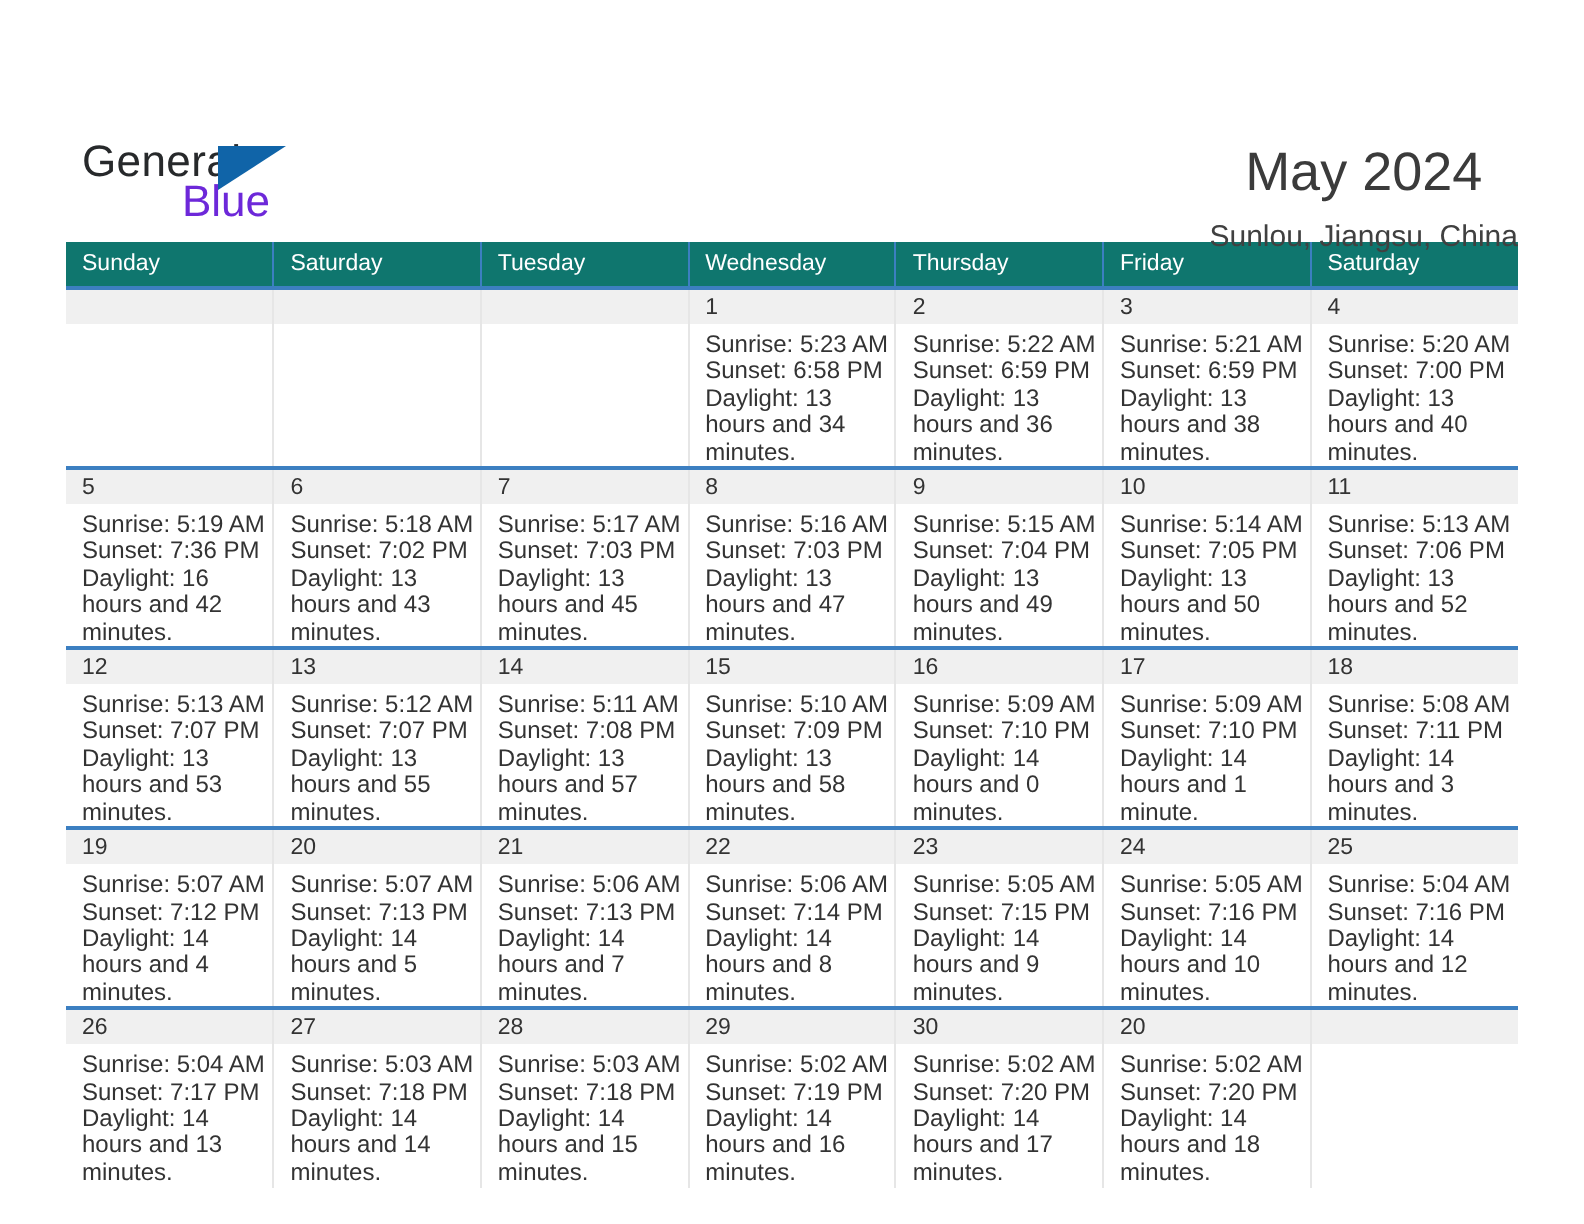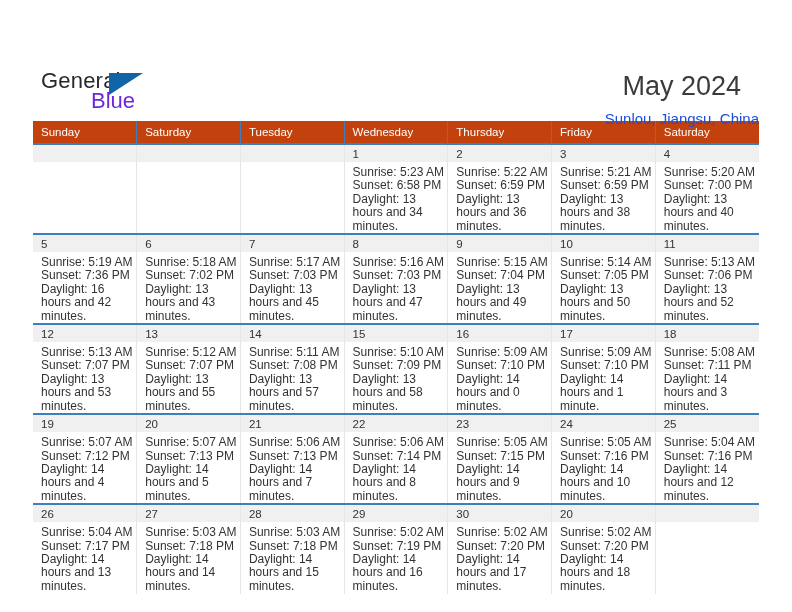--- a/index.html
+++ b/index.html
@@ -70,34 +70,34 @@
   }
   .cal-title {
     font-size: 27px;
     color: #3b3b3b;
     font-weight: normal;
     line-height: 31px;
     margin: 0;
   }
   .cal-subtitle {
     font-size: 15px;
-    color: #1d4ed8;
+    color: #404040;
     line-height: 22px;
     margin: 6px 0 0 0;
   }
 
   
   .calendar {
     margin-top: 6px;
     width: 726px;
     border-collapse: collapse;
     table-layout: fixed;
   }
   .calendar th {
-    background: #c2410c;
+    background: #0f766e;
     color: #ffffff;
     font-size: 11.5px;
     font-weight: normal;
     text-align: left;
     padding: 5px 0 5px 8px;
     height: 19px;
     box-sizing: border-box;
     border-right: 1px solid #3c7fc1;
   }
   .calendar td {

